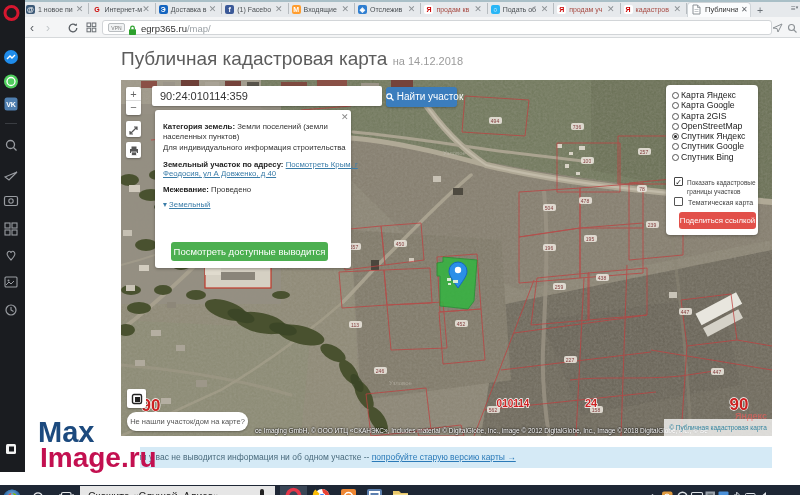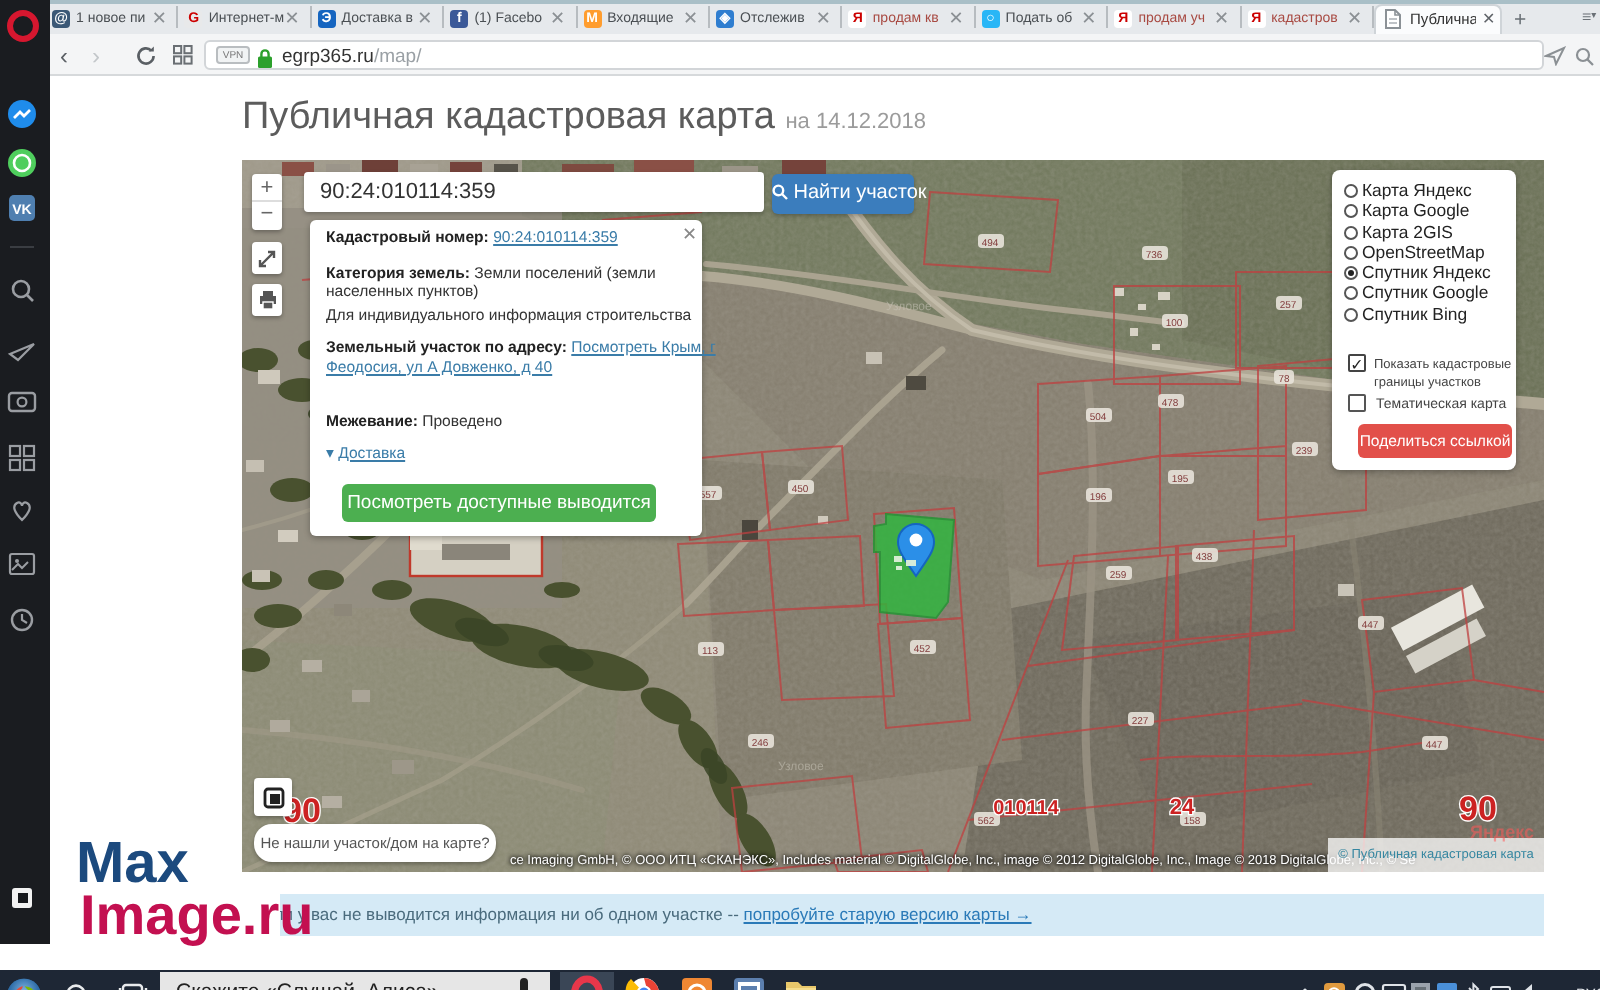--- a/index.html
+++ b/index.html
@@ -392,26 +392,25 @@
 
 <div class="a" style="left:152px;top:86px;width:230px;height:20px;background:#fff;border-radius:2px;box-shadow:0 1px 2px rgba(0,0,0,.25);font-size:11px;color:#333;line-height:20px;padding-left:8px">90:24:010114:359</div>
 <div class="a" style="left:386px;top:87px;width:71px;height:20px;background:#3b7dbd;border-radius:3px;color:#fff;font-size:10px;line-height:20px;text-align:center;white-space:nowrap;box-shadow:0 1px 2px rgba(0,0,0,.25)"><svg width="8" height="8" style="vertical-align:-1px">
       <circle cx="3.2" cy="3.2" r="2.4" stroke="#fff" stroke-width="1.2" fill="none"></circle>
       <path d="M5 5 L7.5 7.5" stroke="#fff" stroke-width="1.2"></path>
     </svg> Найти участок</div>
 
 <div class="a" style="left:155px;top:110px;width:196px;height:158px;background:#fff;border-radius:3px;box-shadow:0 1px 3px rgba(0,0,0,.3)"></div>
 <div class="a" style="left:341px;top:112px;font-size:9px;color:#888">✕</div>
 <div class="a" id="infotext" style="left:163px;top:114px;width:186px;font-size:7.8px;color:#333;line-height:9.5px;white-space:nowrap">
- <div><b>Кадастровый номер:</b> <span class="lnk">90:24:010114:359</span></div>
  <div style="margin-top:8px"><b>Категория земель:</b> Земли поселений (земли<br>населенных пунктов)</div>
  <div style="margin-top:2px">Для индивидуального информация строительства</div>
  <div style="margin-top:7px"><b>Земельный участок по адресу:</b> <span class="lnk">Посмотреть Крым, г</span><br><span class="lnk">Феодосия, ул А Довженко, д 40</span></div>
- <div style="margin-top:18px"><b>Межевание:</b> Проведено</div>
- <div style="margin-top:6px"><span class="lnk" style="text-decoration:none">▾ <span style="text-decoration:underline">Доставка</span></span></div>
+ <div style="margin-top:6px"><b>Межевание:</b> Проведено</div>
+ <div style="margin-top:6px"><span class="lnk" style="text-decoration:none">▾ <span style="text-decoration:underline">Земельный</span></span></div>
 </div>
 <div class="a" style="left:171px;top:242px;width:157px;height:19px;background:#4caf50;border-radius:3px;color:#fff;font-size:9.5px;line-height:19px;text-align:center;white-space:nowrap">Посмотреть доступные выводится</div>
 
 <div class="a" id="rpanel" style="left:666px;top:85px;width:92px;height:150px;background:#fff;border-radius:4px;box-shadow:0 1px 3px rgba(0,0,0,.3)"></div>
 <div class="a" id="radios" style="left:672px;top:90px;font-size:8.7px;color:#222">
     <div style="height:10.3px;line-height:10.3px;white-space:nowrap"><span style="display:inline-block;width:7px;height:7px;border:1px solid #555;border-radius:50%;margin-right:2px;vertical-align:-1px;position:relative"></span>Карта Яндекс</div>
     <div style="height:10.3px;line-height:10.3px;white-space:nowrap"><span style="display:inline-block;width:7px;height:7px;border:1px solid #555;border-radius:50%;margin-right:2px;vertical-align:-1px;position:relative"></span>Карта Google</div>
     <div style="height:10.3px;line-height:10.3px;white-space:nowrap"><span style="display:inline-block;width:7px;height:7px;border:1px solid #555;border-radius:50%;margin-right:2px;vertical-align:-1px;position:relative"></span>Карта 2GIS</div>
     <div style="height:10.3px;line-height:10.3px;white-space:nowrap"><span style="display:inline-block;width:7px;height:7px;border:1px solid #555;border-radius:50%;margin-right:2px;vertical-align:-1px;position:relative"></span>OpenStreetMap</div>
     <div style="height:10.3px;line-height:10.3px;white-space:nowrap"><span style="display:inline-block;width:7px;height:7px;border:1px solid #555;border-radius:50%;margin-right:2px;vertical-align:-1px;position:relative"><span style="position:absolute;left:1px;top:1px;width:3px;height:3px;border-radius:50%;background:#222"></span></span>Спутник Яндекс</div>

